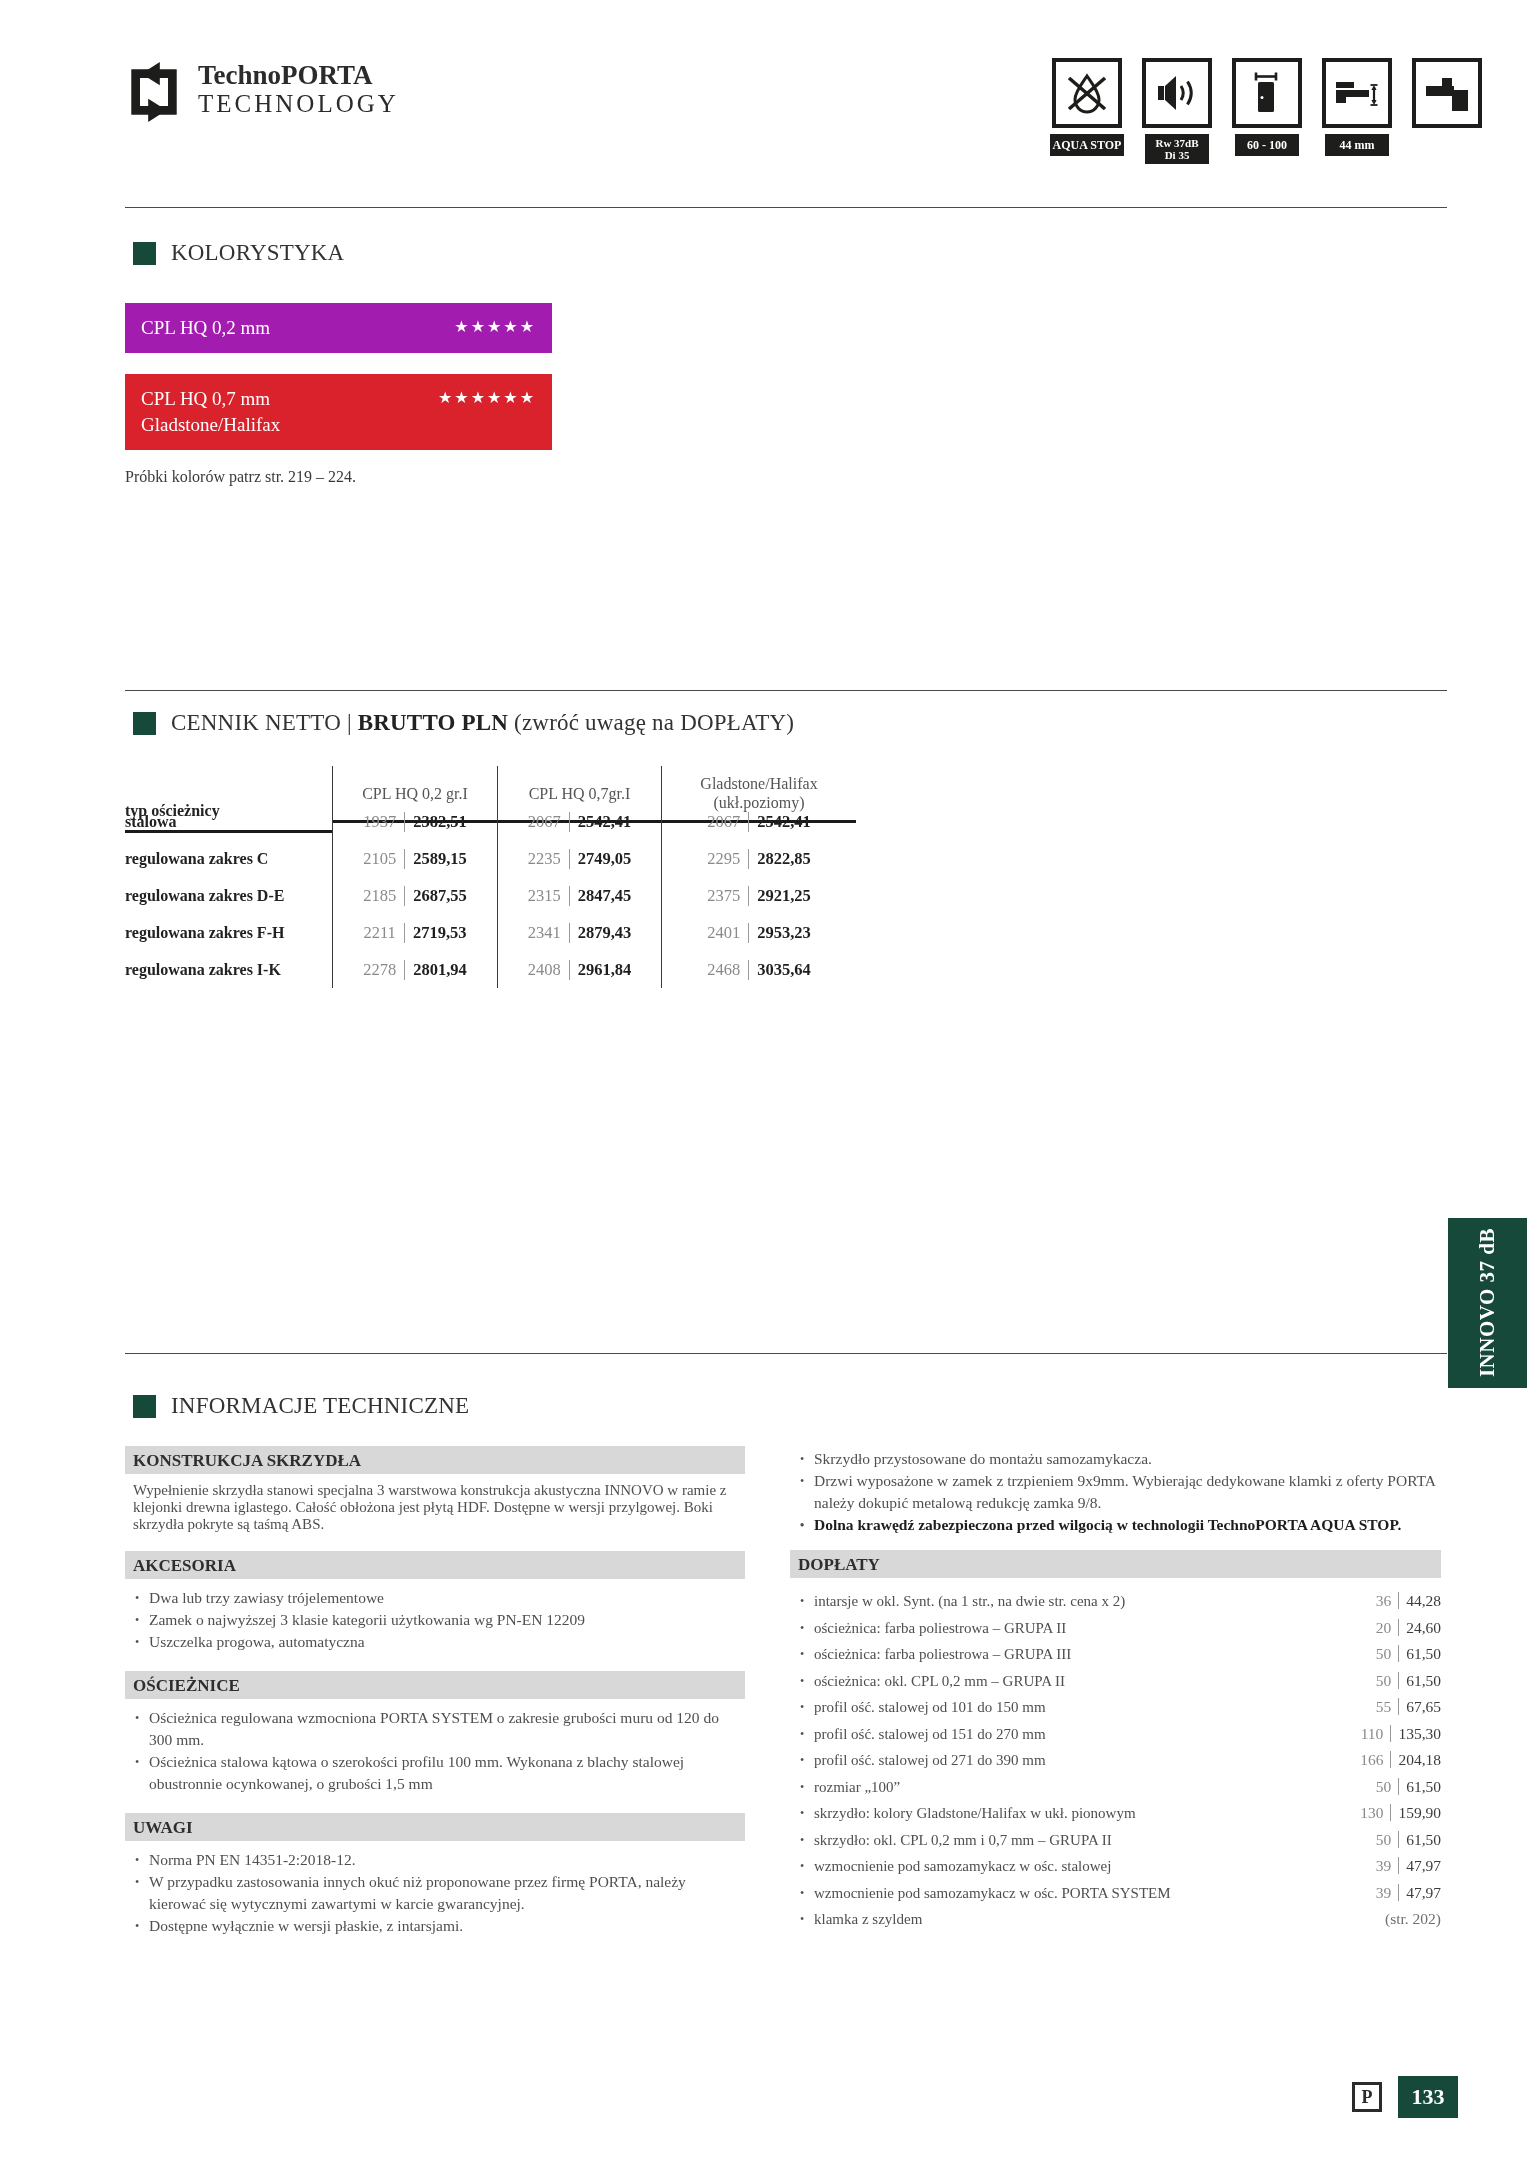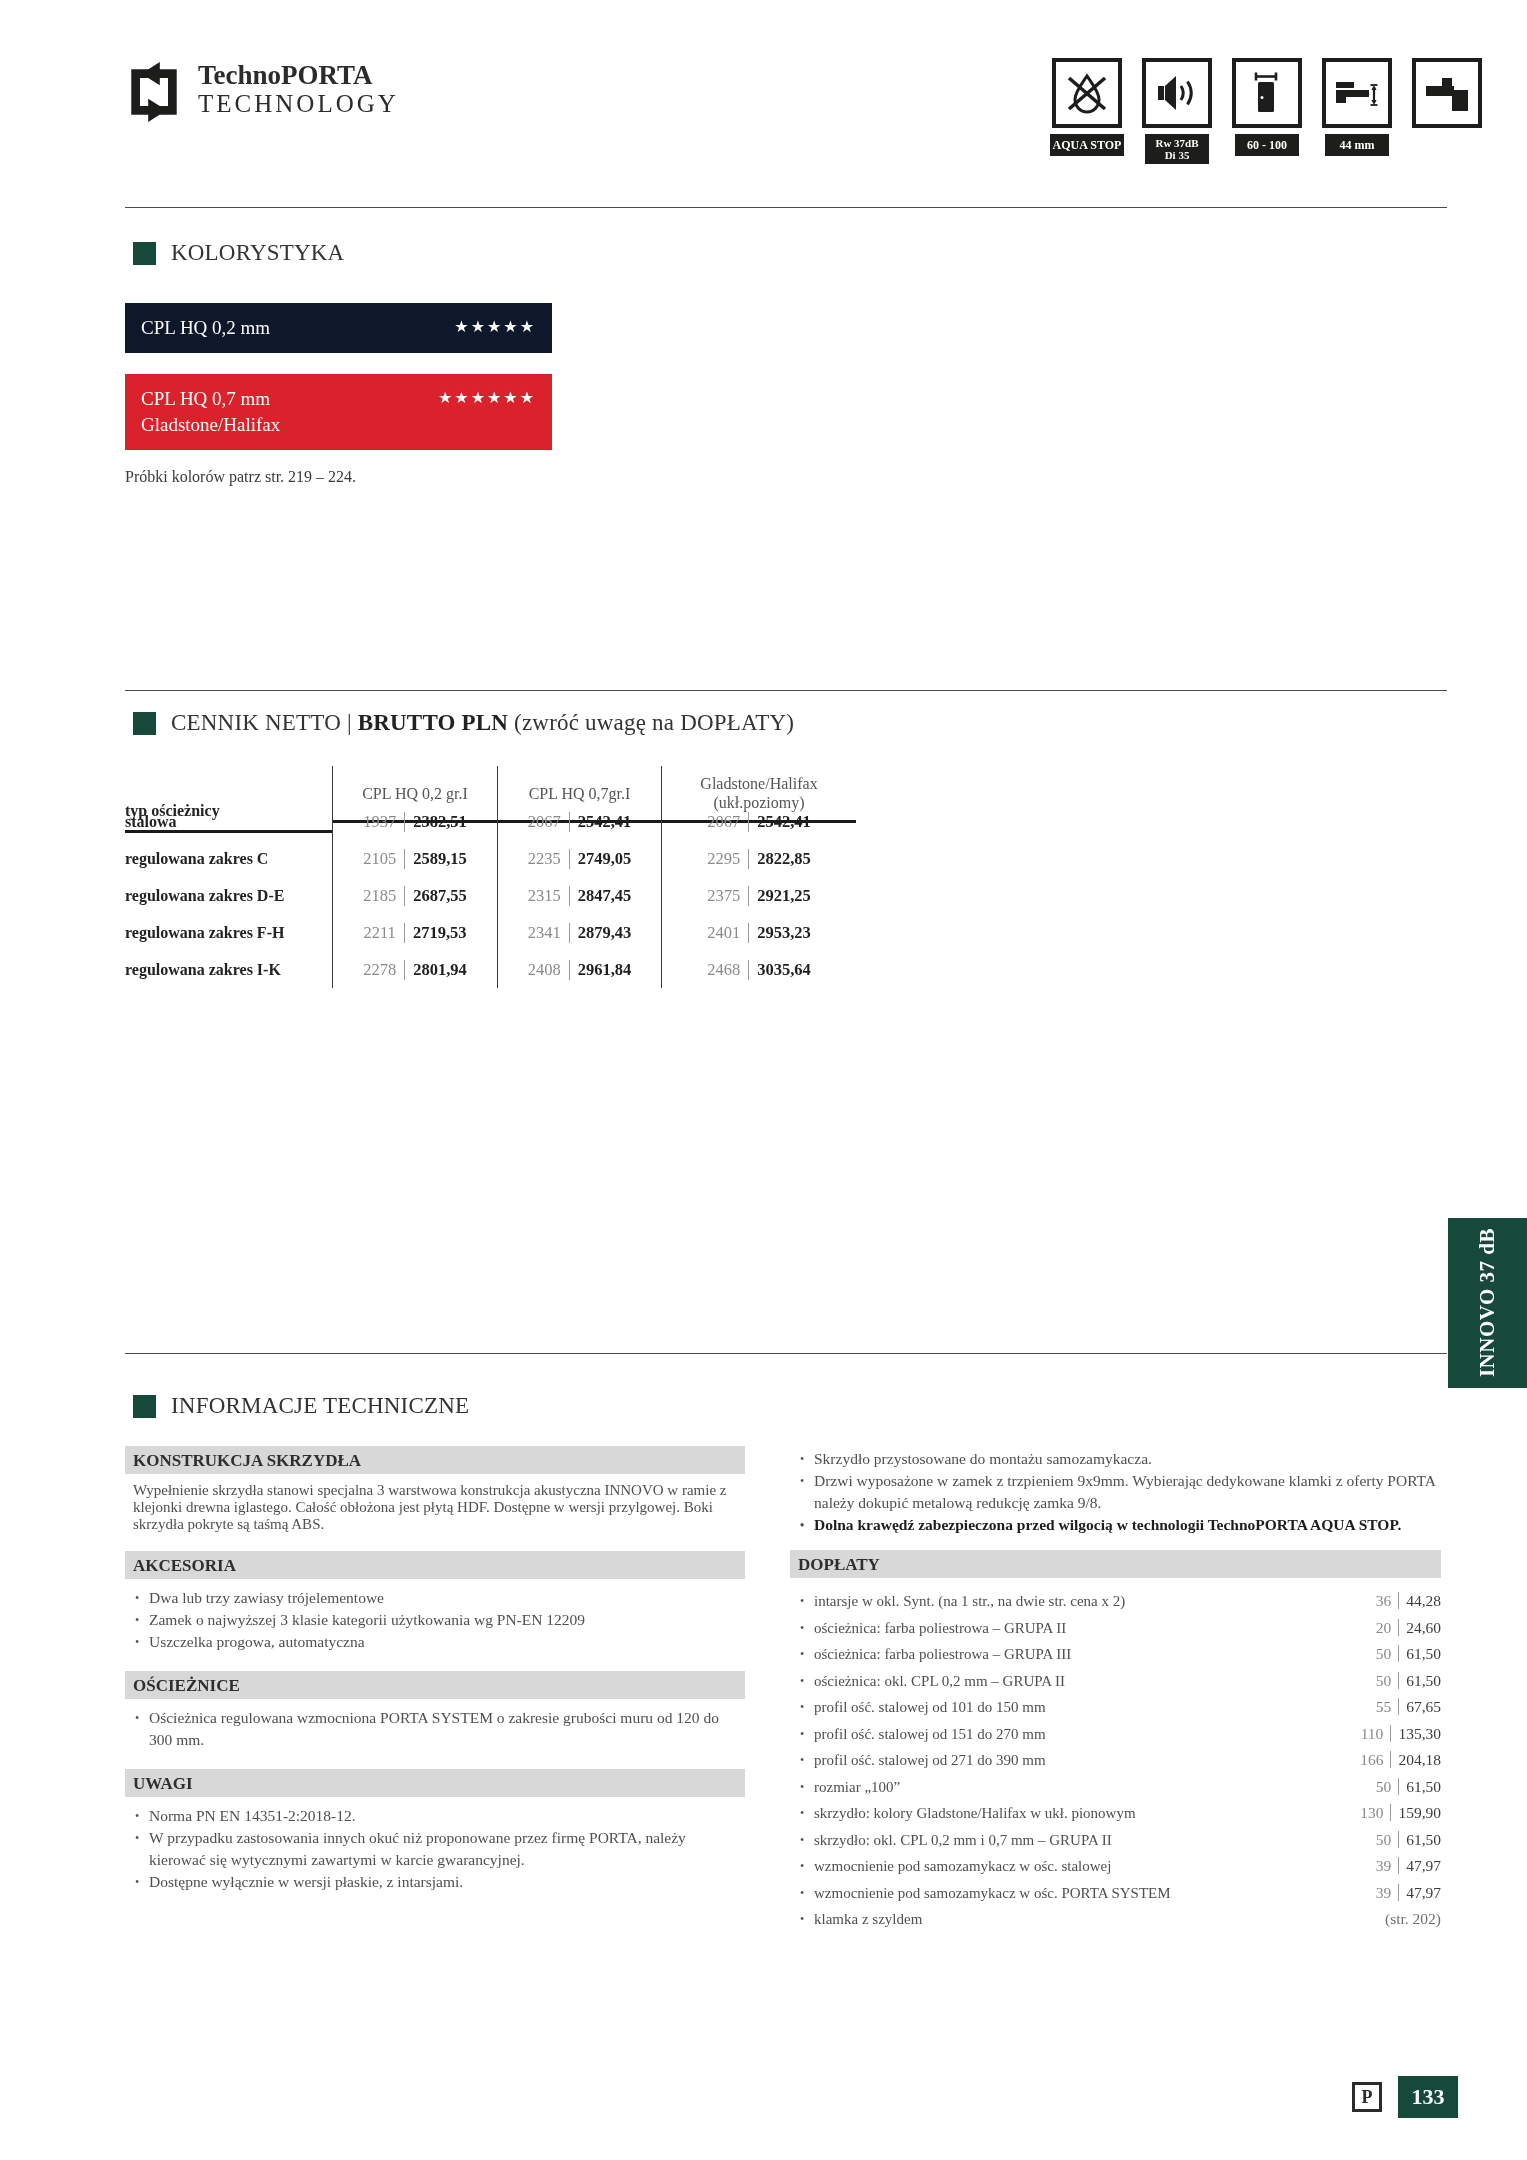--- a/index.html
+++ b/index.html
@@ -171,21 +171,21 @@
     </div>
   </div>
 
   <div class="rule rule1"></div>
 
   <div class="sec-head" style="left:125px;top:240px;">
     <span class="sq"></span>
     <span class="sec-title">KOLORYSTYKA</span>
   </div>
 
-  <div class="swatch swatch1" style="background-color: #0f172a;">
+  <div class="swatch swatch1" style="background-color: #a21caf;">
     <div class="labels">
       <div class="lab">CPL HQ 0,2 mm</div>
     </div>
     <div class="stars">★★★★★</div>
   </div>
 
   <div class="swatch swatch2" style="background-color: rgb(217, 34, 43);">
     <div class="labels">
       <div class="lab">CPL HQ 0,7 mm</div>
       <div class="lab">Gladstone/Halifax</div>
@@ -300,20 +300,21 @@
     <div class="gbar mt18">AKCESORIA</div>
     <ul class="blist">
       <li>Dwa lub trzy zawiasy trójelementowe</li>
       <li>Zamek o najwyższej 3 klasie kategorii użytkowania wg PN-EN 12209</li>
       <li>Uszczelka progowa, automatyczna</li>
     </ul>
 
     <div class="gbar mt18">OŚCIEŻNICE</div>
     <ul class="blist">
       <li>Ościeżnica regulowana wzmocniona PORTA SYSTEM o zakresie grubości muru od 120 do 300 mm.</li>
+      <li>Ościeżnica stalowa kątowa o szerokości profilu 100 mm. Wykonana z blachy stalowej obustronnie ocynkowanej, o grubości 1,5 mm</li>
     </ul>
 
     <div class="gbar mt18">UWAGI</div>
     <ul class="blist">
       <li>Norma PN EN 14351-2:2018-12.</li>
       <li>W przypadku zastosowania innych okuć niż proponowane przez firmę PORTA, należy kierować się wytycznymi zawartymi w karcie gwarancyjnej.</li>
       <li>Dostępne wyłącznie w wersji płaskie, z intarsjami.</li>
     </ul>
   </div>
 

